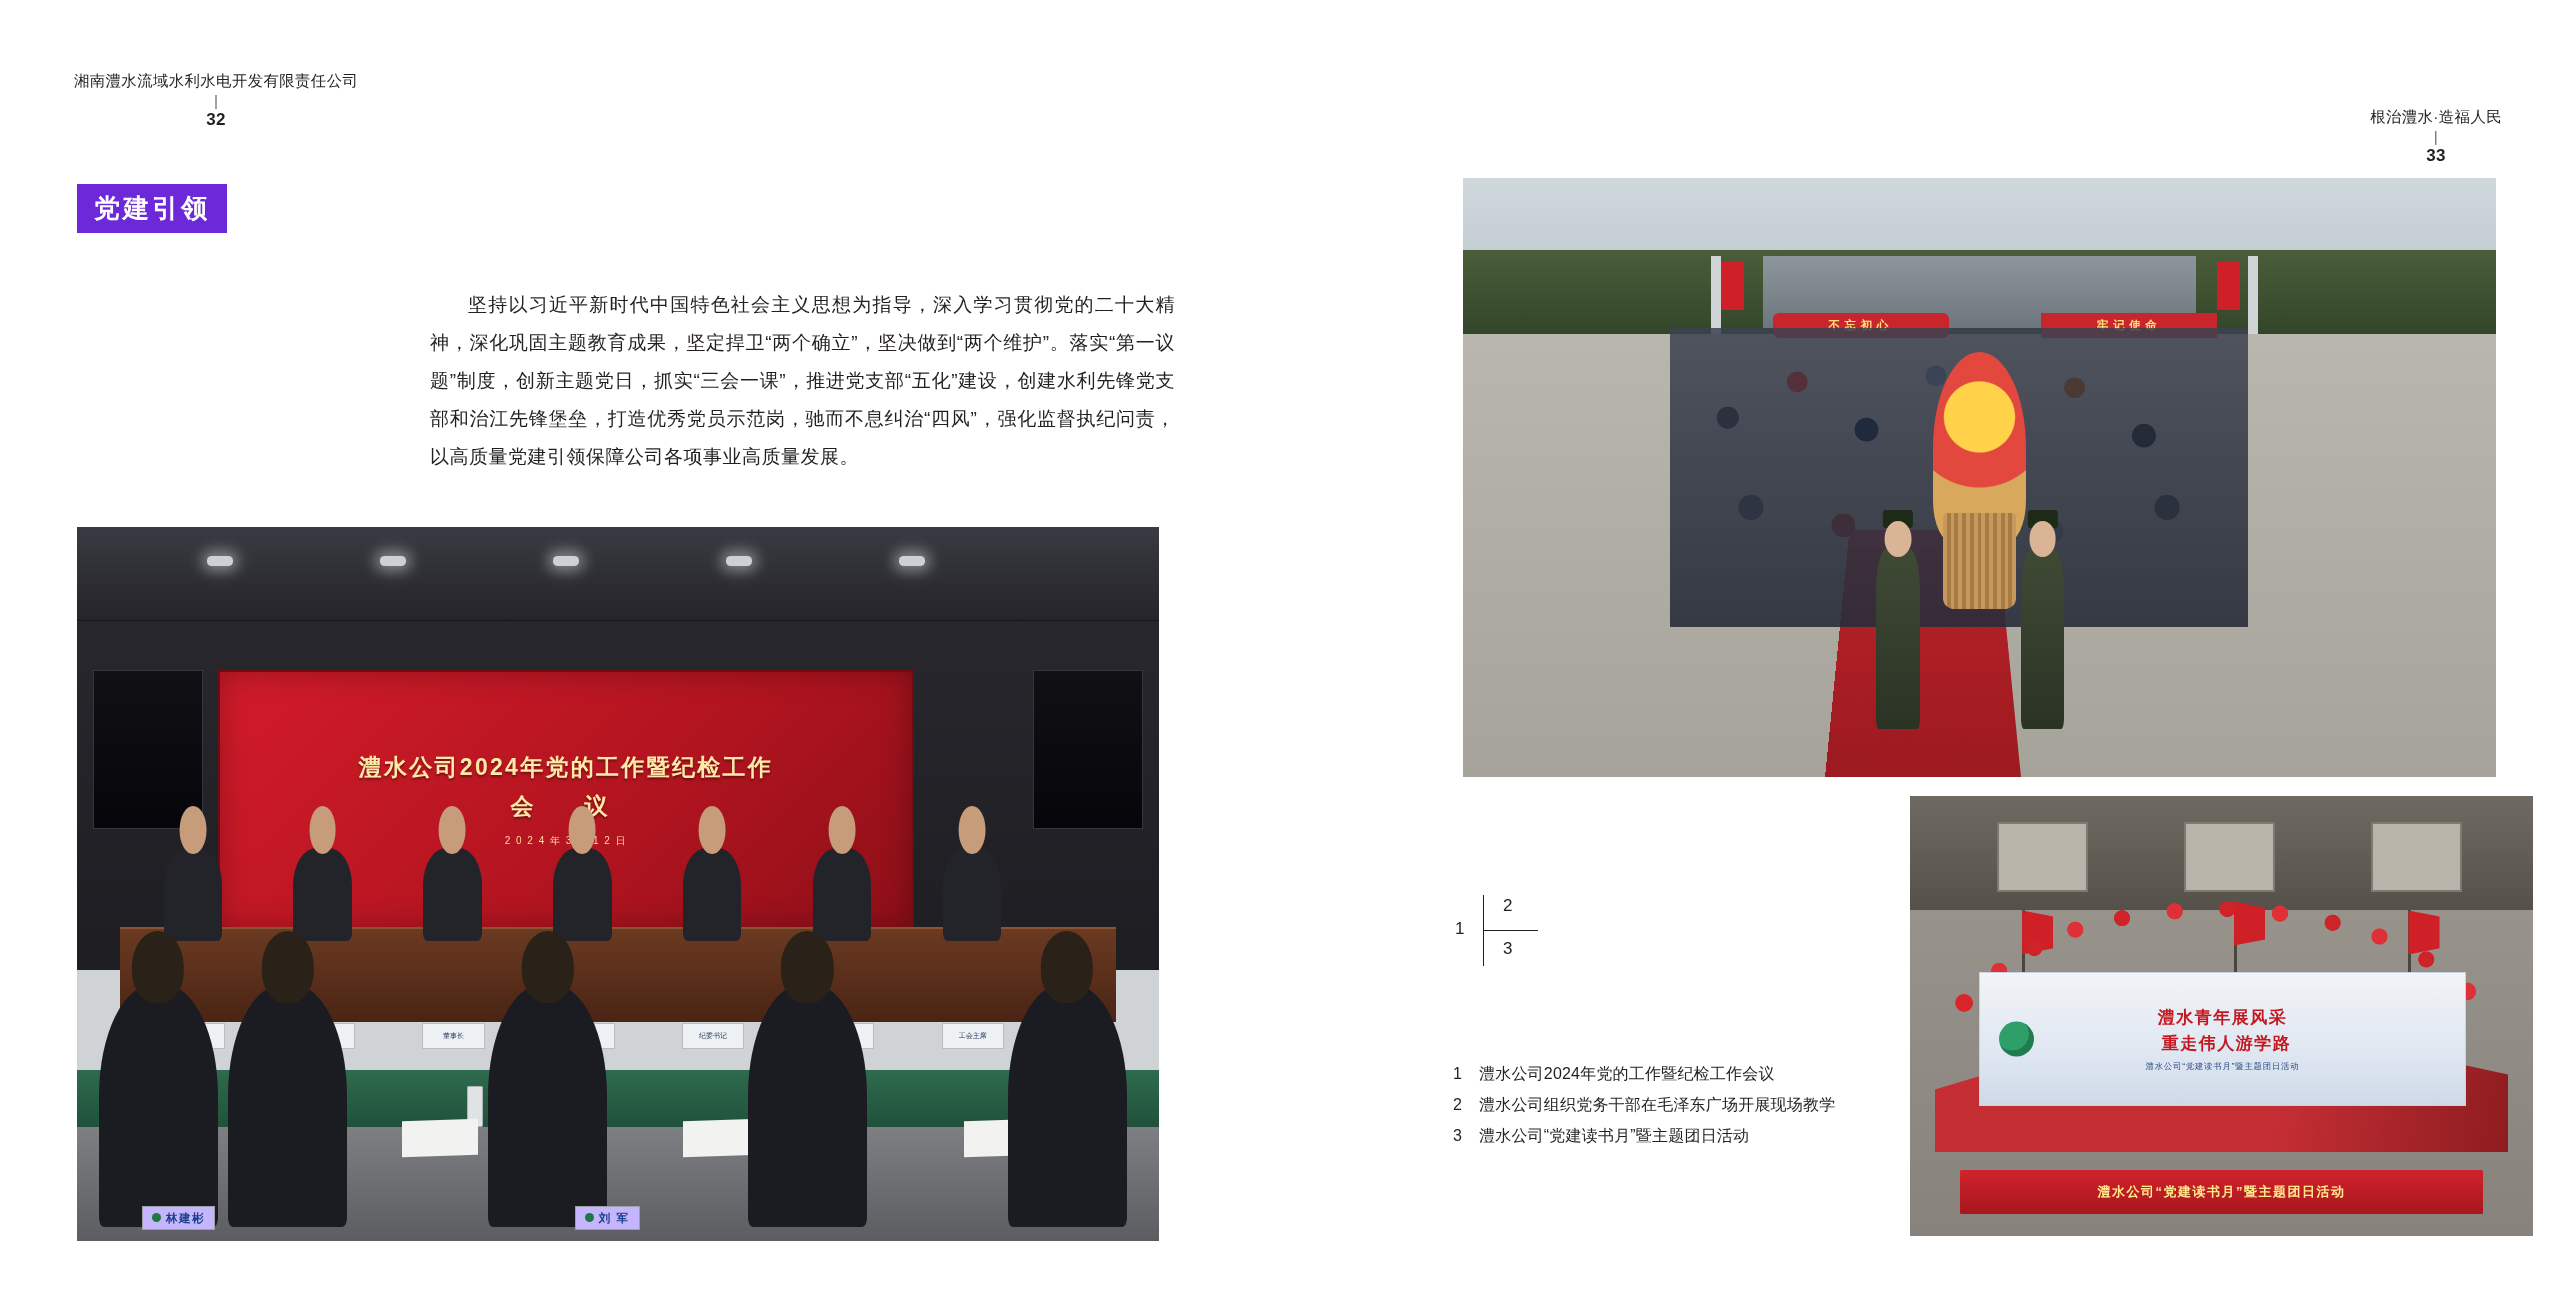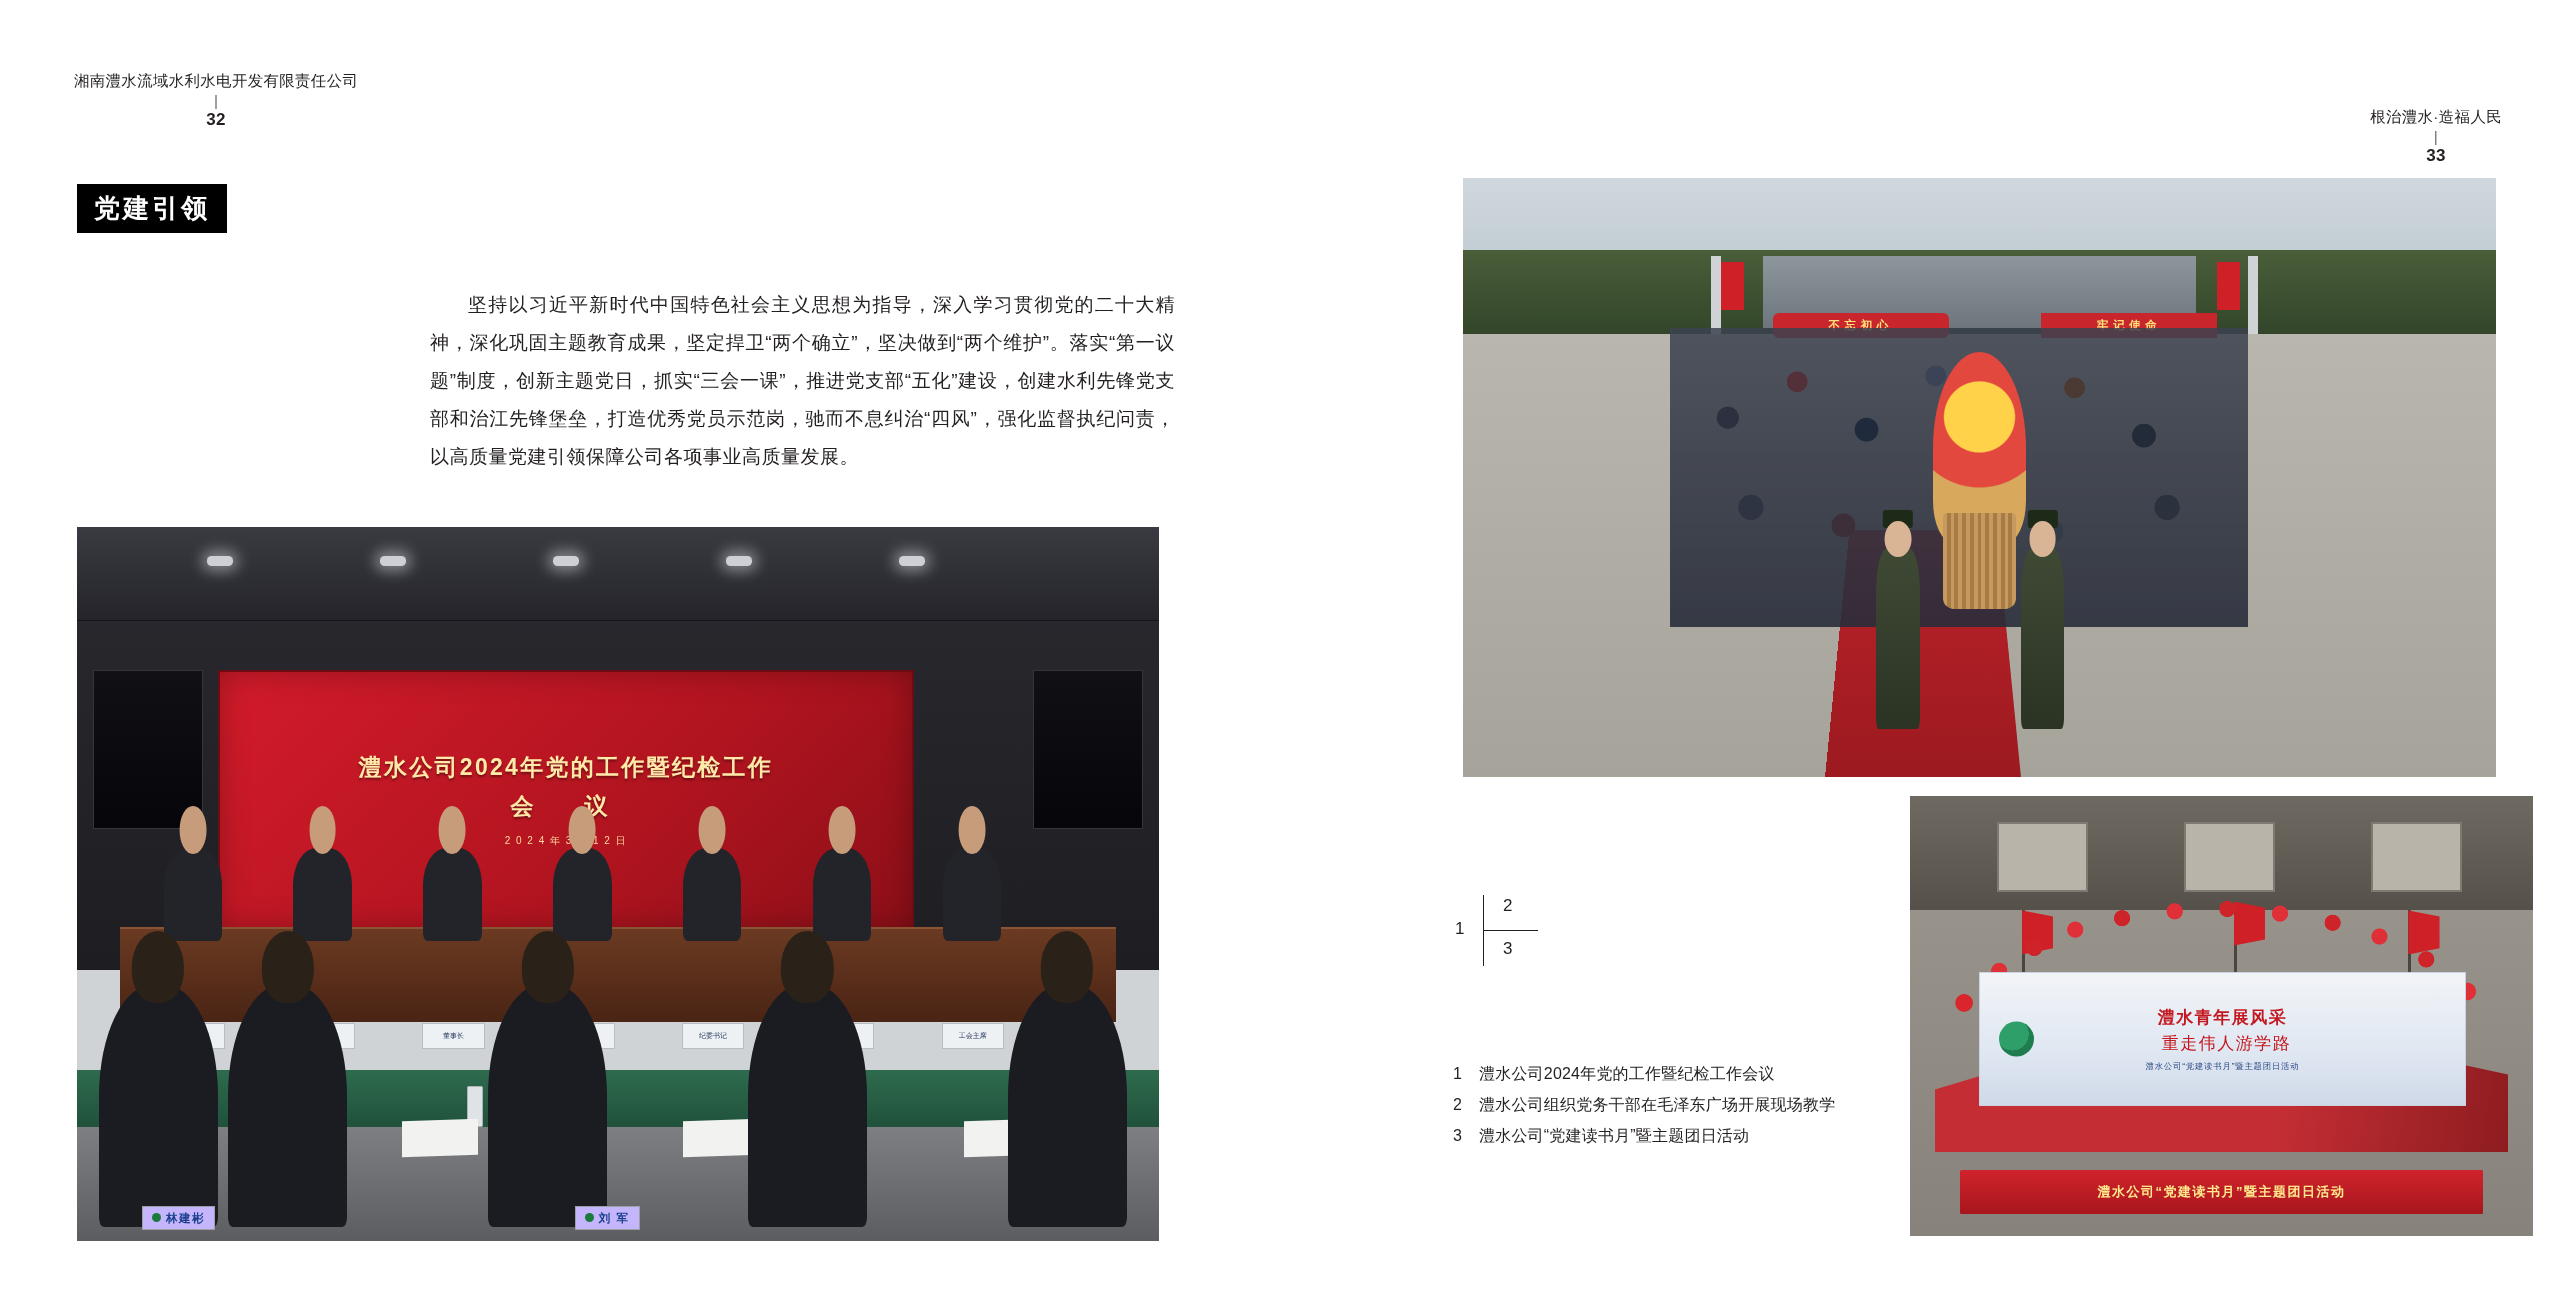--- a/index.html
+++ b/index.html
@@ -39,21 +39,21 @@
     font-weight: bold;
     font-size: 17px;
     color: #231f20;
   }
 
   
   .section-badge {
     position: absolute;
     left: 77px;
     top: 184px;
-    background: #000000;
+    background: #6d28d9;
     color: #ffffff;
     font-size: 26px;
     font-weight: bold;
     letter-spacing: 3.1px;
     padding: 10.7px 17px 12.3px 17px;
     line-height: 1;
   }
 
   
   .body-para {
@@ -343,21 +343,21 @@
   .p3-board {
     position: absolute; left: 11%; top: 40%; width: 78%; height: 30%;
     background: linear-gradient(#f2f4f7 0%, #dfe7f2 60%, #cfd9e8 100%);
     border: 1.5px solid #c9d2de;
     display: flex; flex-direction: column; align-items: center; justify-content: center;
   }
   .p3-board .t1 {
     font-size: 17px; font-weight: bold; color: #c3181f; letter-spacing: 1.5px;
   }
   .p3-board .t2 {
-    font-size: 17px; font-weight: normal; color: #c3181f; letter-spacing: 1.5px; margin-top: 3.1px; margin-left: 8px;
+    font-size: 17px; font-weight: bold; color: #c3181f; letter-spacing: 1.5px; margin-top: 3.1px; margin-left: 8px;
   }
   .p3-board .t3 { font-size: 8.4px; color: #2b4a86; margin-top: 6.1px; letter-spacing: 0.8px; }
   .p3-logo {
     position: absolute; left: 4%; top: 50%; transform: translateY(-50%);
     width: 35px; height: 35px; border-radius: 50%;
     background: radial-gradient(circle at 38% 36%, #2f9f6a 0 52%, #1e7c4f 53% 100%);
   }
   .p3-banner {
     position: absolute; left: 8%; bottom: 5%; width: 84%; height: 10%;
     background: linear-gradient(#d0232c,#a8161d);

